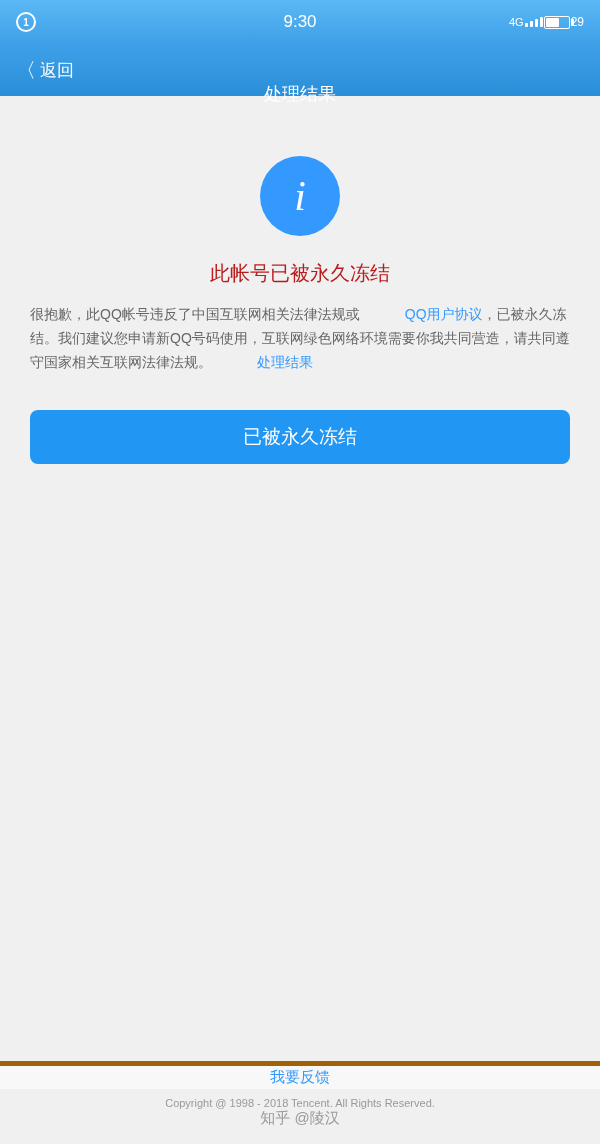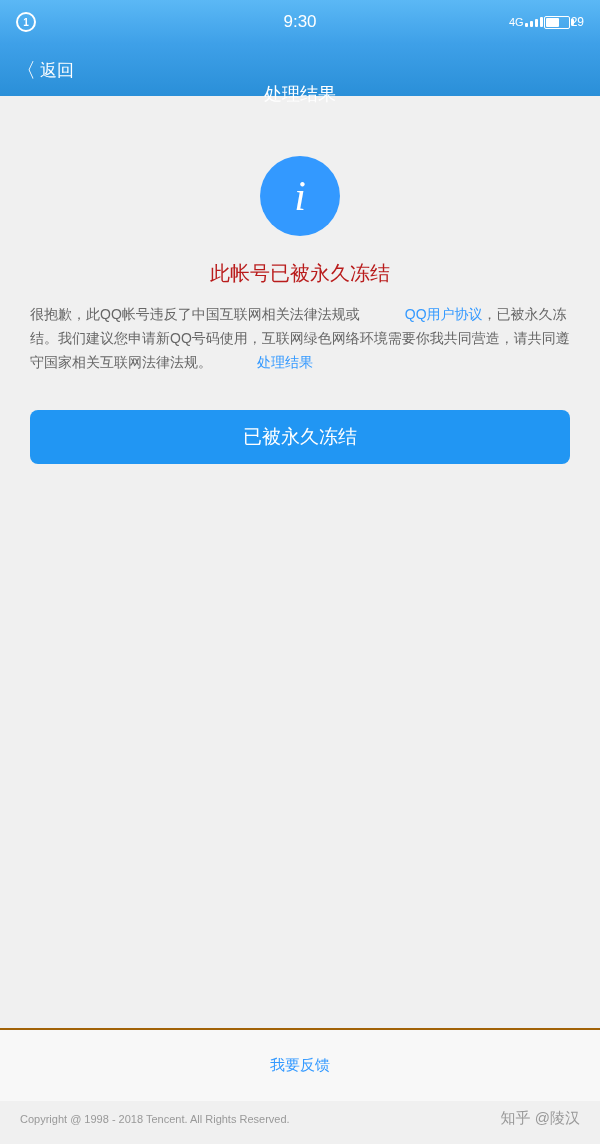--- a/index.html
+++ b/index.html
@@ -217,42 +217,43 @@
     .footer {
       width: 100%;
       background: #f0f0f0;
       position: absolute;
       bottom: 0;
       left: 0;
     }
 
     .footer-feedback {
       width: 100%;
-      padding: 26px 0;
-      display: flex;
-      align-items: center;
-      justify-content: center;
-      border-top: 2px solid #a16207;
+      padding: 2px 0;
+      display: flex;
+      align-items: center;
+      justify-content: center;
+      border-top: 5px solid #a16207;
       background: #f8f8f8;
     }
 
     .footer-feedback-text {
       color: #3399ff;
       font-size: 15px;
     }
 
     .footer-copyright {
       width: 100%;
       padding: 8px 16px 16px;
       display: flex;
       align-items: center;
       justify-content: space-between;
       padding-left: 20px;
       padding-right: 20px;
       background: #f0f0f0;
+      flex-direction: column;
     }
 
     .copyright-text {
       color: #999;
       font-size: 11px;
     }
 
     .watermark-text {
       color: #999;
       font-size: 15px;

